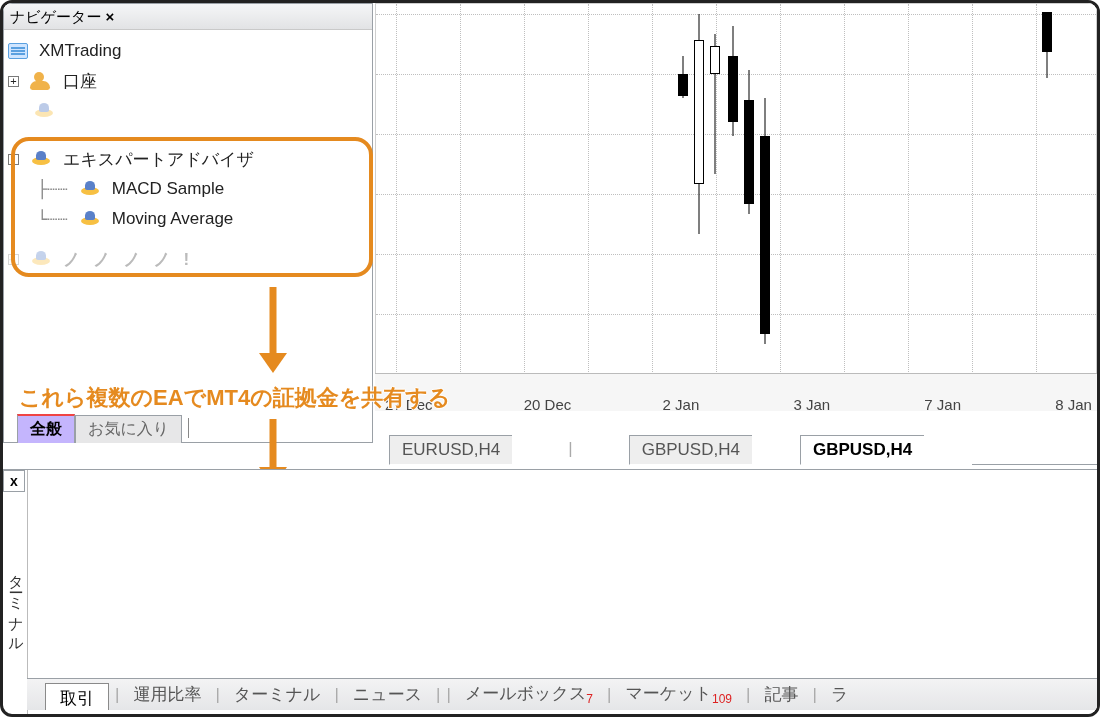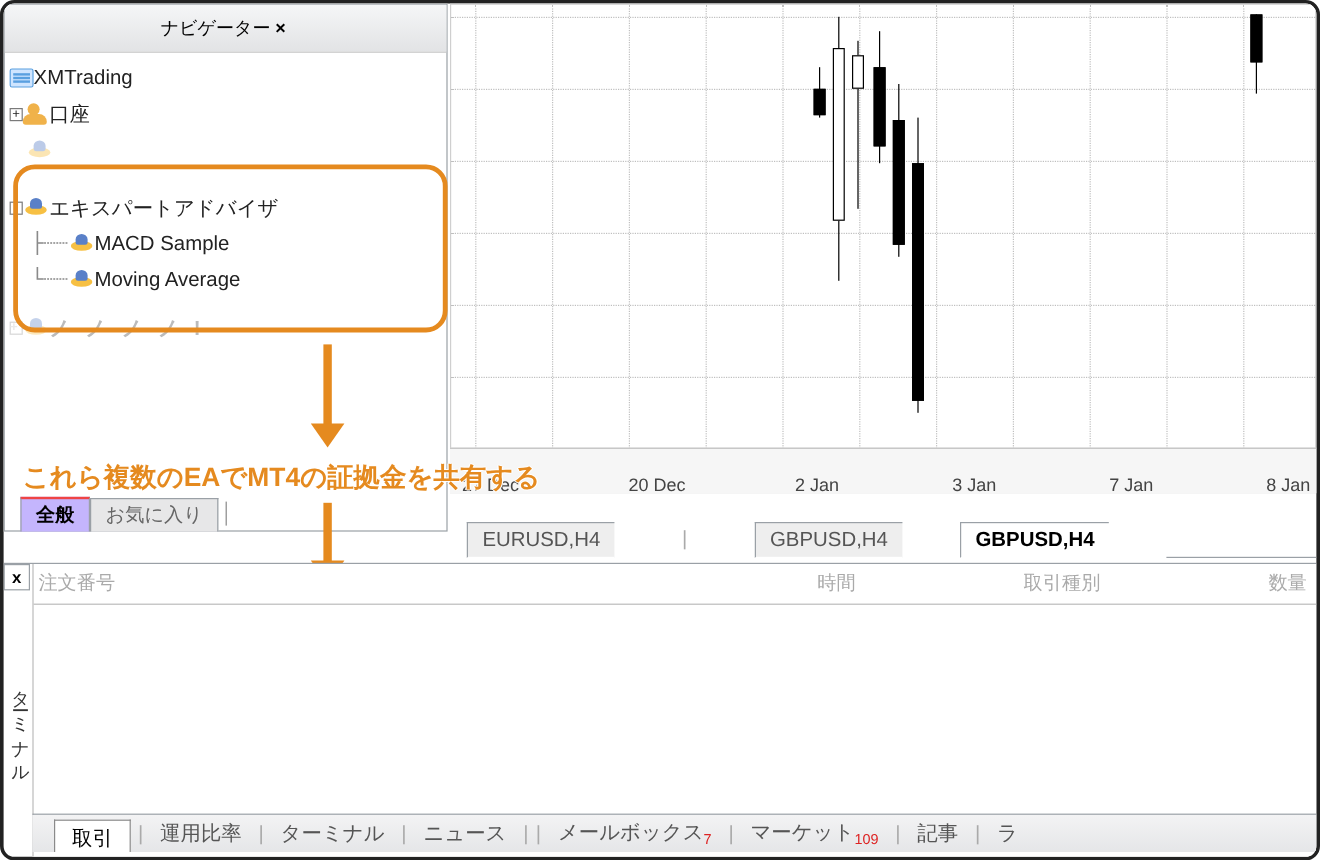--- a/index.html
+++ b/index.html
@@ -3,25 +3,25 @@
 <meta charset="utf-8">
 <style>
   *{box-sizing:border-box;margin:0;padding:0;font-family:"Meiryo","MS PGothic",sans-serif;}
   body{background:#fff;width:1100px;height:717px;overflow:hidden;position:relative;}
   #frame{position:absolute;left:0;top:0;width:1100px;height:717px;border:3px solid #222;border-radius:12px;overflow:hidden;background:#fff;}
 
   
   #top{position:absolute;left:0;top:0;right:0;height:466px;}
   
   #nav{position:absolute;left:0;top:0;width:370px;height:440px;border:1px solid #9aa0a6;background:#fff;}
-  #nav .titlebar{height:40px;line-height:26px;padding:0 6px;font-size:15px;border-bottom:1px solid #c9c9c9;
-    background:linear-gradient(#f5f6f7,#e2e3e5);display:flex;justify-content:center;align-items:center;}
+  #nav .titlebar{height:26px;line-height:26px;padding:0 6px;font-size:15px;border-bottom:1px solid #c9c9c9;
+    background:linear-gradient(#f5f6f7,#e2e3e5);display:flex;justify-content:flex-start;align-items:center;}
   #nav .close{font-weight:bold;cursor:pointer;padding:0 4px;}
   #nav ul{list-style:none;font-size:17px;color:#222;padding:6px 4px;}
-  #nav li{display:flex;align-items:center;gap:0;height:30px;white-space:nowrap;}
+  #nav li{display:flex;align-items:center;gap:11px;height:30px;white-space:nowrap;}
   .ind{display:inline-block;}
   .box{width:11px;height:11px;border:1px solid #7a7a7a;display:inline-flex;align-items:center;justify-content:center;font-size:11px;line-height:9px;background:#fff;}
   .ico-doc{width:20px;height:16px;background:#cfe5ff;border:1px solid #5aa0e0;border-radius:2px;position:relative;}
   .ico-doc::after{content:"";position:absolute;left:2px;top:3px;width:14px;height:2px;background:#5aa0e0;box-shadow:0 3px 0 #5aa0e0,0 6px 0 #5aa0e0;}
   .ico-person{width:22px;height:18px;position:relative;}
   .ico-person::before{content:"";position:absolute;left:4px;top:0;width:10px;height:10px;border-radius:50%;background:#f0b24a;}
   .ico-person::after{content:"";position:absolute;left:0;top:9px;width:20px;height:9px;border-radius:8px 8px 3px 3px;background:#f0b24a;}
   .ico-hat{width:22px;height:16px;position:relative;}
   .ico-hat::before{content:"";position:absolute;left:2px;top:6px;width:18px;height:8px;border-radius:50%;background:#f7c043;}
   .ico-hat::after{content:"";position:absolute;left:6px;top:0;width:10px;height:9px;border-radius:50% 50% 20% 20%;background:#5a80c8;}
@@ -223,27 +223,20 @@
       <div class="shaft"></div>
       <div class="head"></div>
     </div>
   <div class="hlbox" id="hl1"></div>
   <div class="hlbox" id="hl2"></div>
 
   <div id="termwrap">
     <div id="term-close">x</div>
     <div id="term-title">ターミナル</div>
     <div id="term-body">
-      <div id="term-head">
-        <span class="oh partial">注文番号</span>
-        <span style="flex:1"></span>
-        <span class="oh partial">時間</span>
-        <span class="oh partial">取引種別</span>
-        <span class="oh partial">数量</span>
-      </div>
     </div>
     <div id="term-tabs">
         <span class="tt active">取引</span>
         <span class="sep">|</span>
         <span class="tt">運用比率</span>
         <span class="sep">|</span>
         <span class="tt">ターミナル</span>
         <span class="sep">|</span>
         <span class="tt">ニュース</span>
         <span class="sep">|</span>

